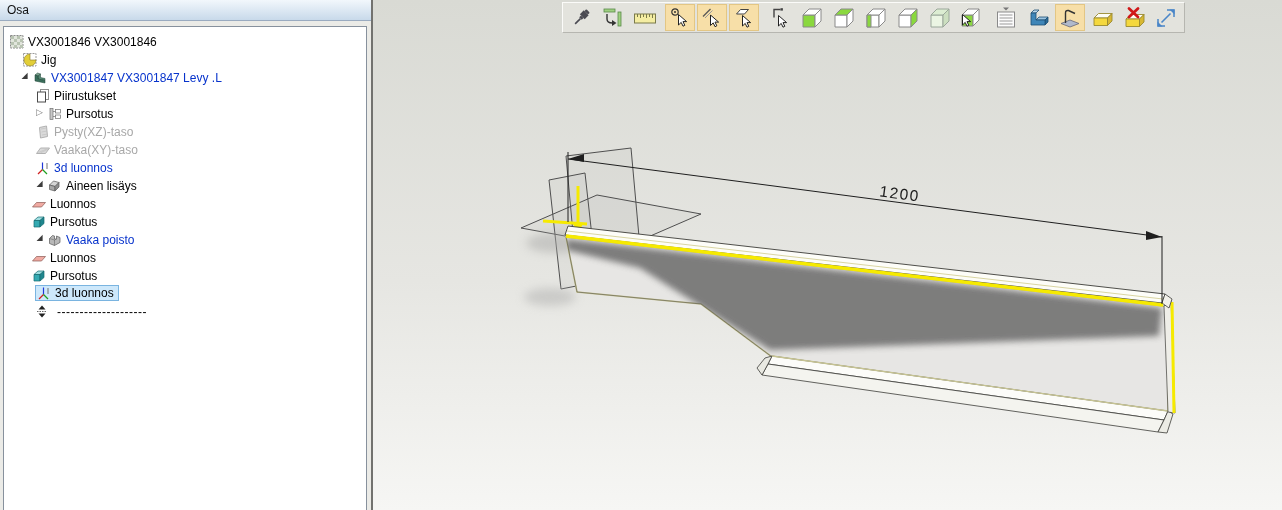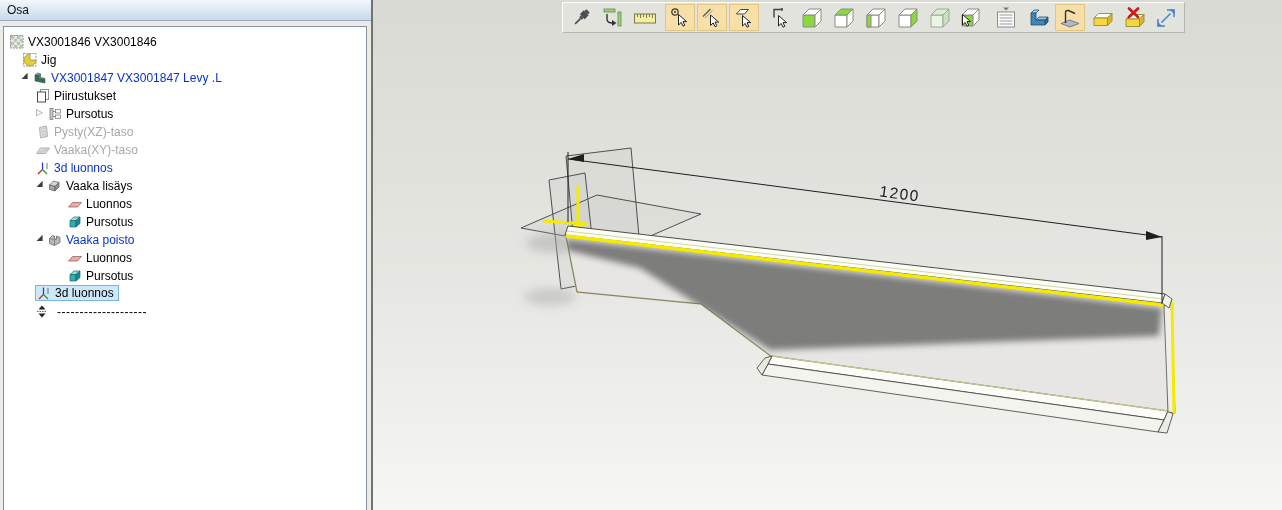--- a/index.html
+++ b/index.html
@@ -17,21 +17,21 @@
             padding-top:4px;overflow:hidden;}
   .trow{height:18px;display:flex;align-items:flex-end;font-size:12px;color:#000;white-space:nowrap;cursor:default;}
   .exp{width:17px;flex:none;text-align:center;font-size:8px;color:#3c3c3c;line-height:18px;}
   .exp.col{font-size:9px;color:#7a7a7a;}
   .ticon{width:17px;height:14px;flex:none;}
   .ticon svg{display:block;}
   .tlabel{padding:0 3px 0 1px;}
   .blue>.tlabel, .blue .tlabel{color:#0733cc;}
   .disabled .tlabel{color:#a8a8a8;}
   .pl6{padding-left:6px;} .pl12{padding-left:12px;} .pl27{padding-left:27px;}
-  .pl29{padding-left:19px;} .pl44{padding-left:32px;} .pl56{padding-left:64px;}
+  .pl29{padding-left:19px;} .pl44{padding-left:32px;} .pl56{padding-left:28px;}
   .selbox{display:flex;align-items:center;background:#cde8fb;border:1px solid #7ab4e0;padding:0 1px;margin-left:-1px;}
   .sep-label{letter-spacing:0.5px;padding-left:4px;}
 
   
   .viewport{position:absolute;left:373px;top:0;width:909px;height:510px;
             background:linear-gradient(180deg,#d9dad4 0%,#e6e6e2 55%,#f6f6f4 100%);}
   .scene{position:absolute;left:0;top:0;}
 
   
   .toolbar{position:absolute;left:189px;top:2px;height:31px;display:flex;align-items:center;
@@ -146,21 +146,21 @@
 
     <div class="trow pl27">
       <span class="exp">◢</span>
       <span class="ticon">
           <svg width="14" height="14">
             <polygon points="1.5,6 5.5,2 11,3.5 7,7.5" fill="#d6d6d6" stroke="#5a5a5a" stroke-width="0.7"></polygon>
             <polygon points="1.5,6 7,7.5 7,12 1.5,10.5" fill="#a8a8a8" stroke="#5a5a5a" stroke-width="0.7"></polygon>
             <polygon points="7,7.5 11,3.5 11,8 7,12" fill="#8e8e8e" stroke="#5a5a5a" stroke-width="0.7"></polygon>
           </svg>
         </span>
-      <span class="tlabel">Vaaka lisäys</span>
+      <span class="tlabel">Aineen lisäys</span>
     </div>
 
     <div class="trow pl56">
       <span class="ticon">
           <svg width="14" height="14">
             <polygon points="0.5,10 4.5,5.5 13.5,5.5 9.5,10" fill="#f0aaa2" stroke="#8a5a55" stroke-width="0.7"></polygon>
           </svg>
         </span>
       <span class="tlabel">Luonnos</span>
     </div>

